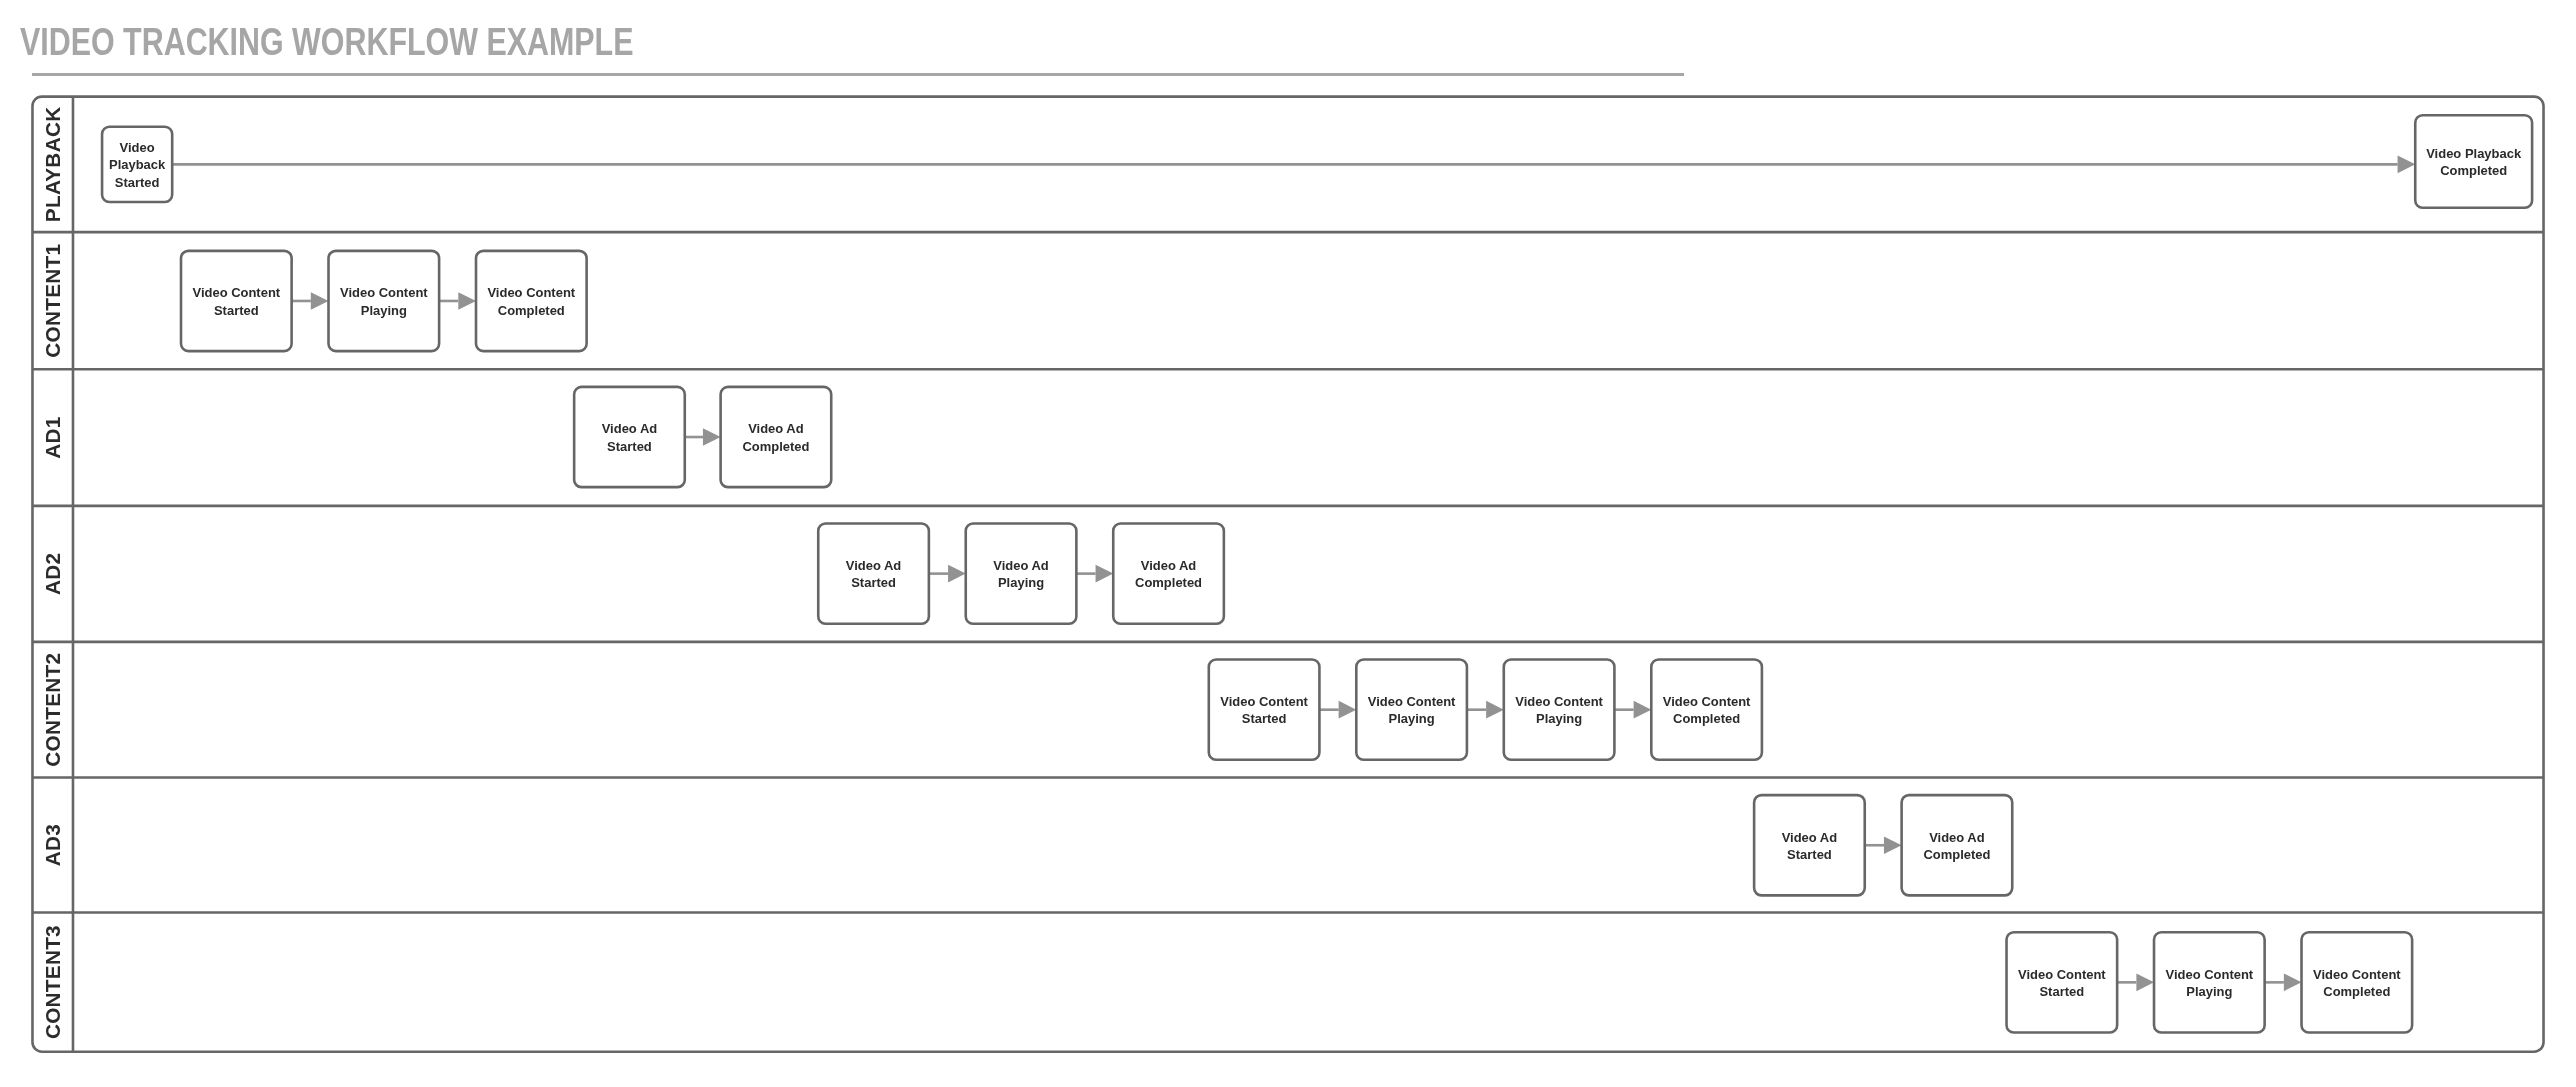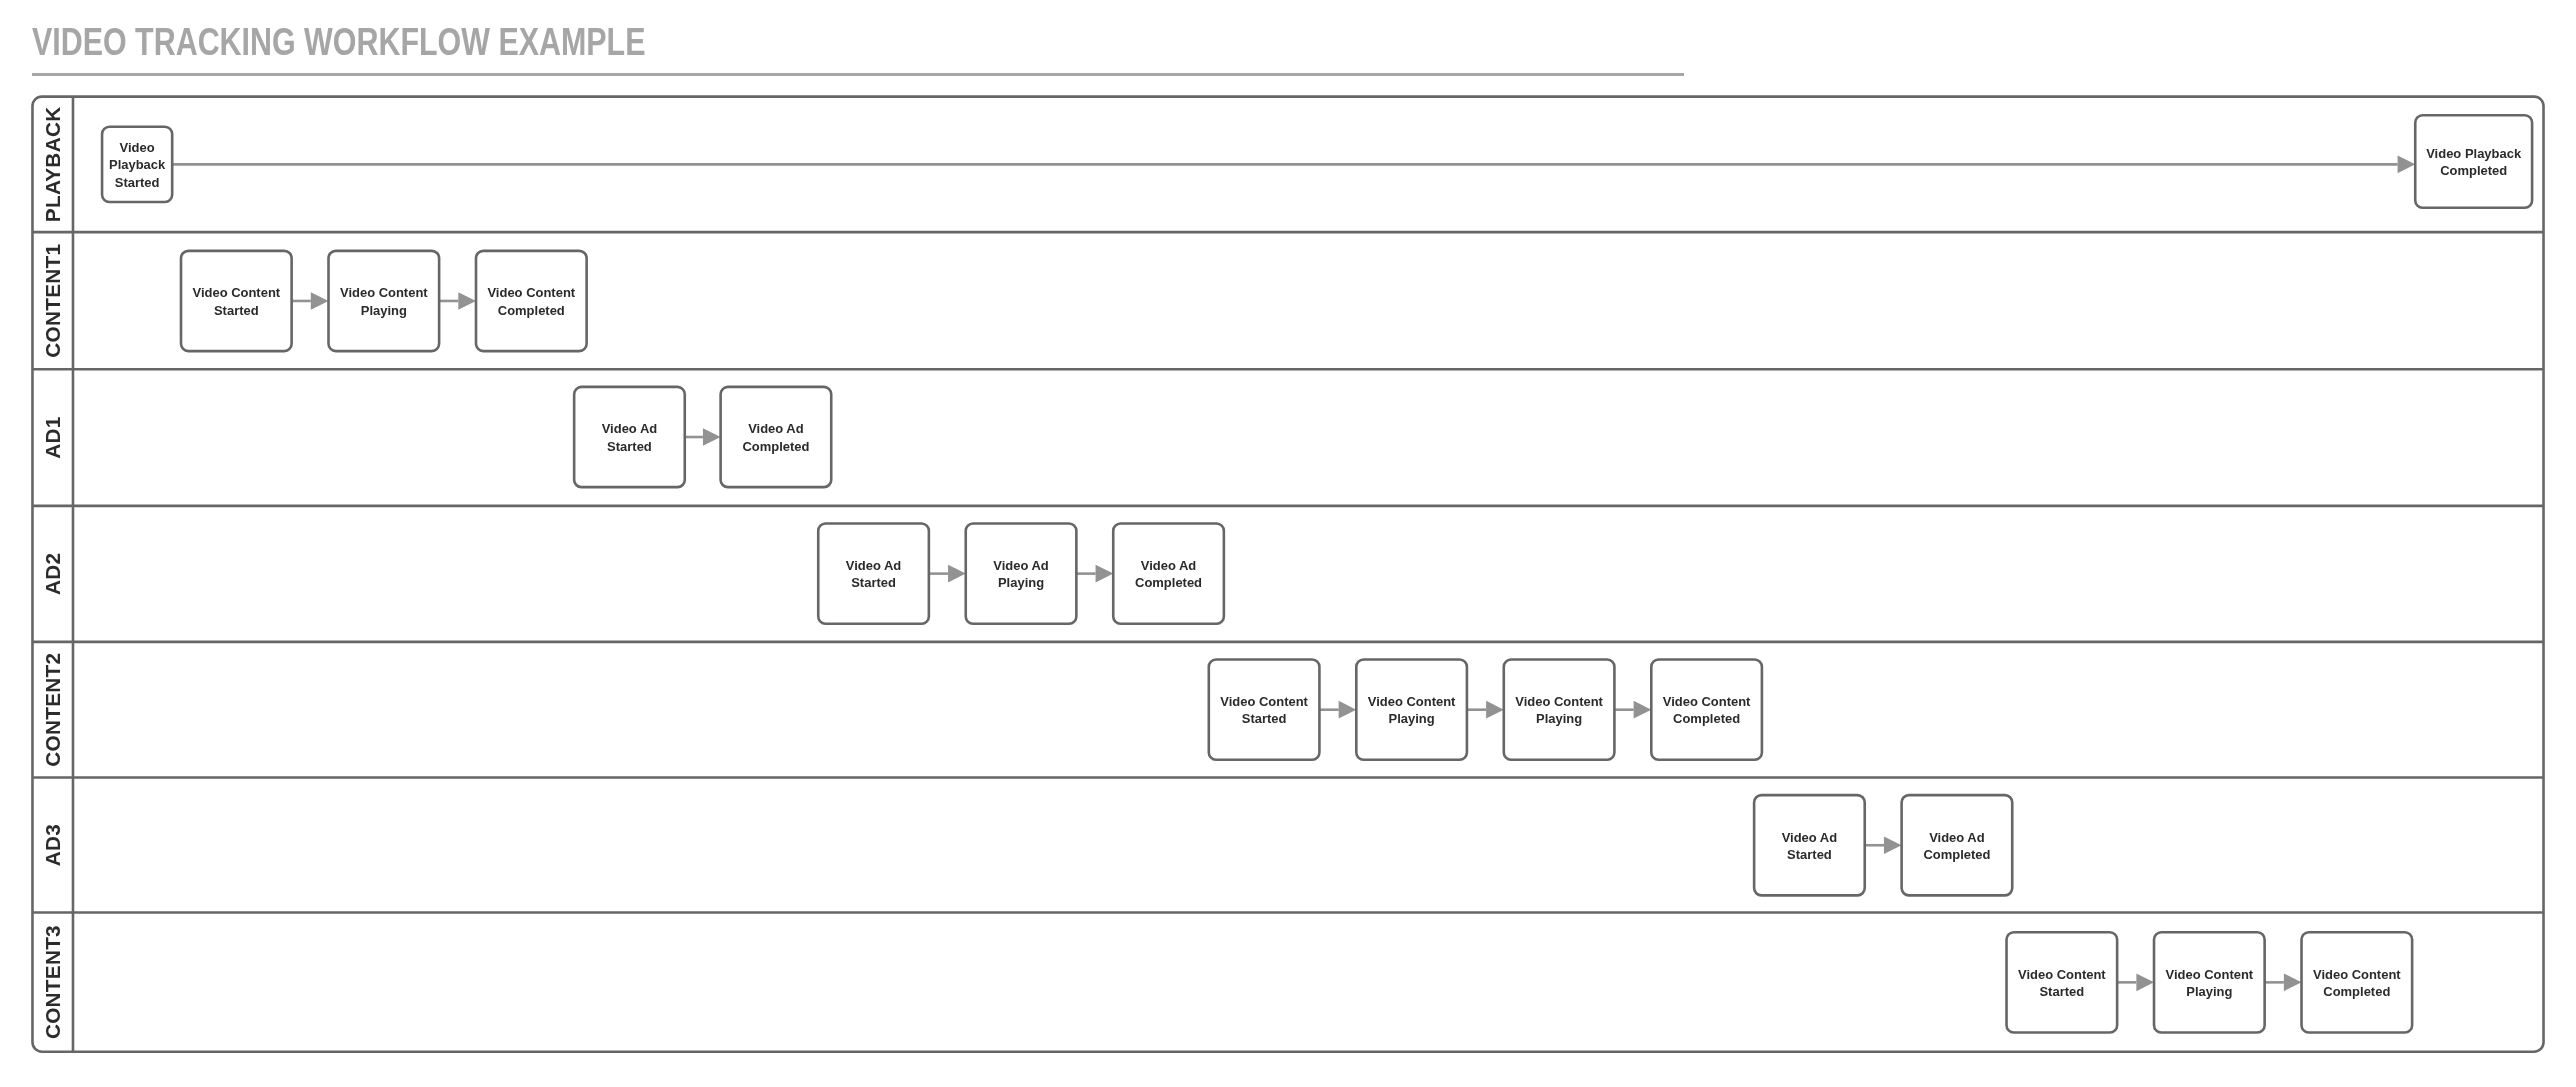--- a/index.html
+++ b/index.html
@@ -14,21 +14,21 @@
     overflow: hidden;
   }
   #page {
     position: relative;
     width: 2576px;
     height: 1087px;
     background: #ffffff;
   }
   #title-block {
     position: absolute;
-    left: 32px;
+    left: 20px;
     top: 20px;
     width: 1652px;
   }
   #page-title {
     font-family: "Liberation Sans", sans-serif;
     font-weight: bold;
     font-size: 39px;
     line-height: 44px;
     letter-spacing: 0px;
     color: #a6a6a6;

